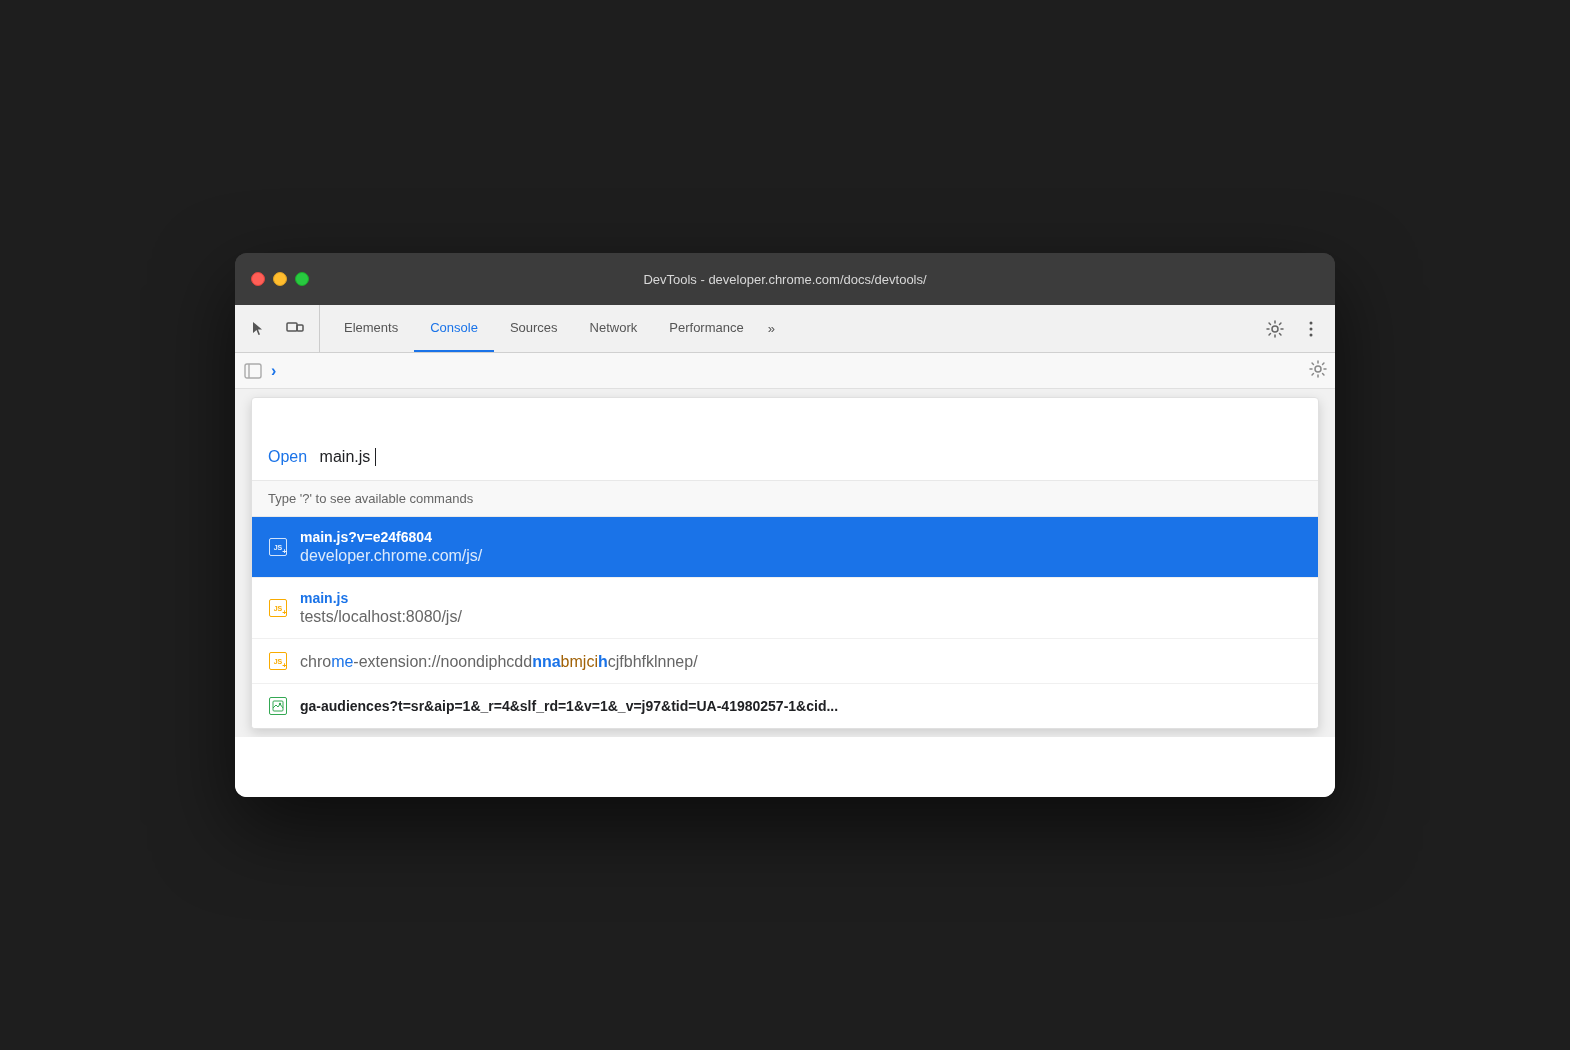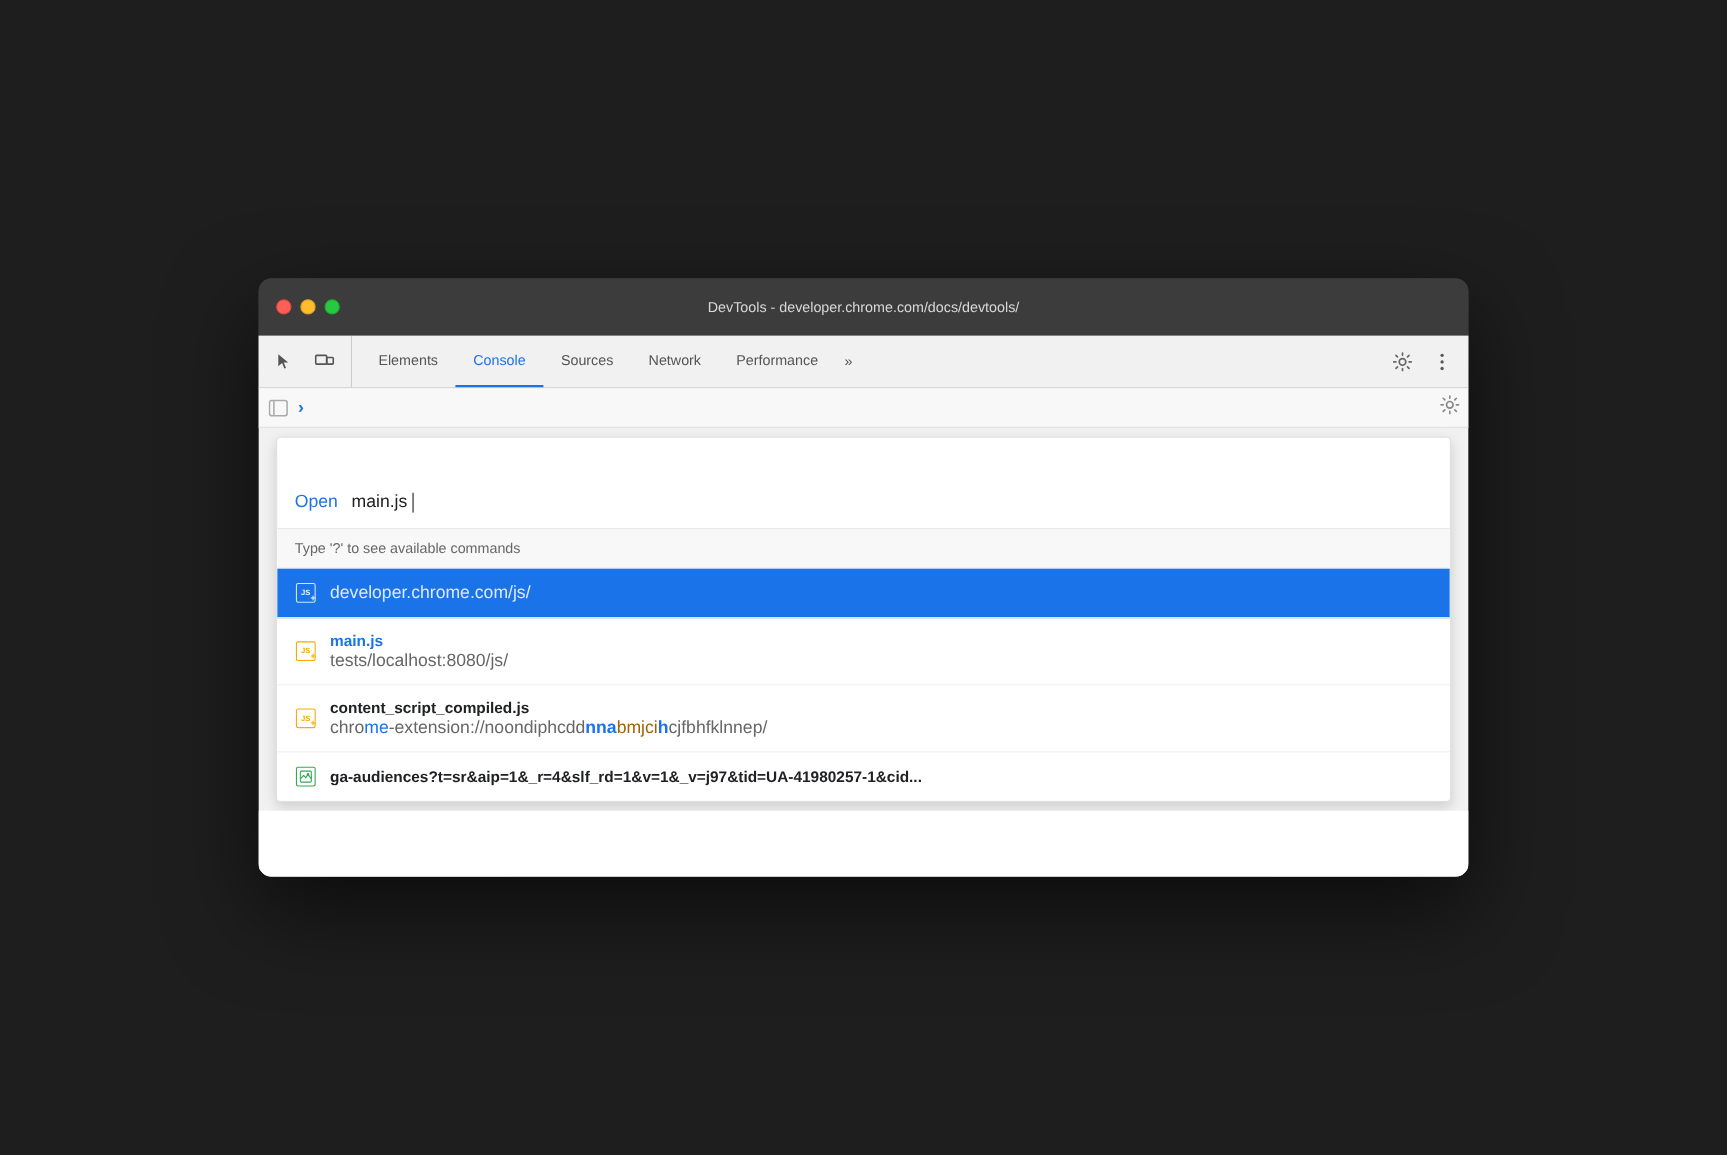--- a/index.html
+++ b/index.html
@@ -393,20 +393,23 @@
       <div class="results-list">
 
         <div class="result-item selected">
           <div class="result-icon">
             <div style="width:18px;height:18px;border:1.5px solid rgba(255,255,255,0.8);border-radius:2px;display:flex;align-items:center;justify-content:center;position:relative;">
               <span style="font-size:7px;font-weight:bold;color:rgba(255,255,255,0.9);line-height:1;">JS</span>
               <span style="position:absolute;bottom:-1px;right:-1px;font-size:8px;color:rgba(255,255,255,0.9);font-weight:bold;line-height:1;">+</span>
             </div>
           </div>
           <div class="result-info">
+            <div class="result-filename">
+              <span style="color:white; font-weight:700;">main.js?v=e24f6804</span>
+            </div>
             <div class="result-path">
               <span style="color:rgba(255,255,255,0.85);">developer.chrome.com/js/</span>
             </div>
           </div>
         </div>
 
         <div class="result-item">
           <div class="result-icon">
             <div style="width:18px;height:18px;border:1.5px solid #f9ab00;border-radius:2px;display:flex;align-items:center;justify-content:center;position:relative;">
               <span style="font-size:7px;font-weight:bold;color:#f9ab00;line-height:1;">JS</span>
@@ -424,23 +427,20 @@
         </div>
 
         <div class="result-item">
           <div class="result-icon">
             <div style="width:18px;height:18px;border:1.5px solid #f9ab00;border-radius:2px;display:flex;align-items:center;justify-content:center;position:relative;">
               <span style="font-size:7px;font-weight:bold;color:#f9ab00;line-height:1;">JS</span>
               <span style="position:absolute;bottom:-1px;right:-1px;font-size:8px;color:#f9ab00;font-weight:bold;line-height:1;">+</span>
             </div>
           </div>
           <div class="result-info">
-            <div class="result-filename">
-              <span style="color:#202124; font-weight:700;">content_script_compiled.js</span>
-            </div>
             <div class="result-path">
               <span style="color:#666;text-align:center;">chro</span><span style="color:#1a73e8; font-weight:400;">me</span><span style="color:#666;">-extension://noondiphcdd</span><span style="color:#1a73e8; font-weight:700;">nna</span><span style="color:#a16207;">bmjci</span><span style="color:#1a73e8; font-weight:700;">h</span><span style="color:#666;">cjfbhfklnnep/</span>
             </div>
           </div>
         </div>
 
         <div class="result-item">
           <div class="result-icon">
             <div style="width:18px;height:18px;border:1.5px solid #34a853;border-radius:2px;display:flex;align-items:center;justify-content:center;position:relative;">
               <svg width="12" height="12" viewBox="0 0 12 12">

